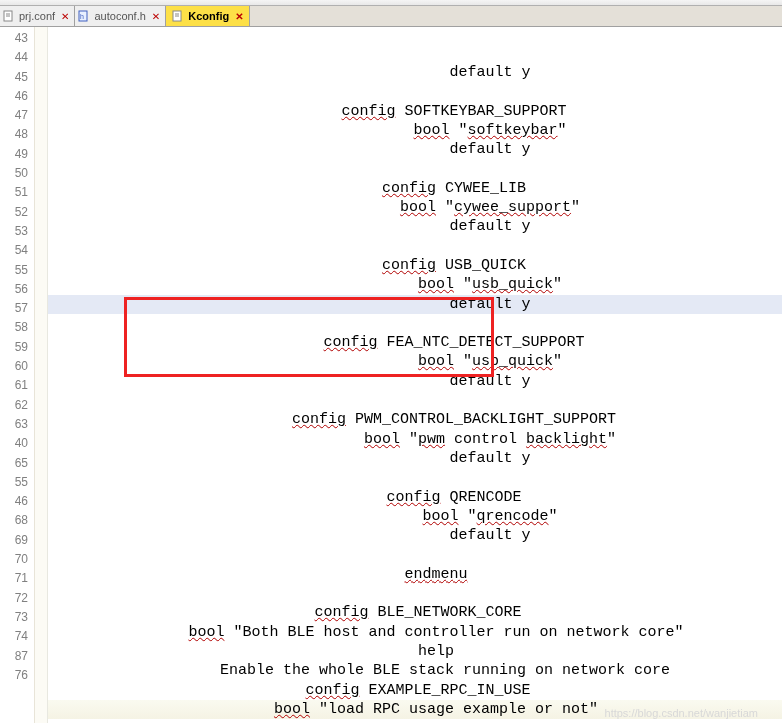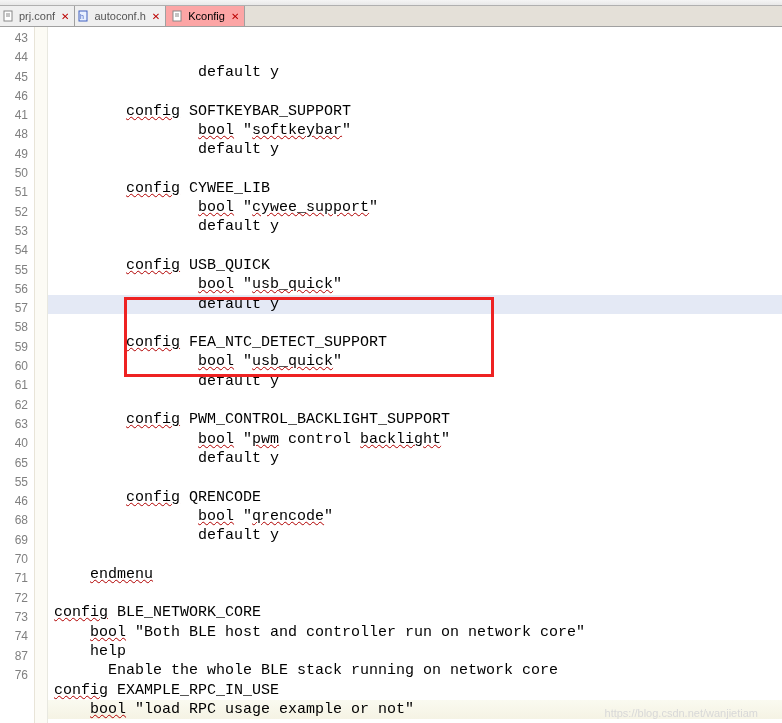--- a/index.html
+++ b/index.html
@@ -27,23 +27,23 @@
     display: flex;
     align-items: center;
     gap: 4px;
     padding: 1px 5px 1px 3px;
     border-right: 1px solid #a0a0a0;
     background: #efefef;
     color: #555;
     cursor: pointer;
   }
   .tab.active {
-    background: #fca5a5;
+    background: #fde047;
     color: #000;
-    font-weight: normal;
+    font-weight: bold;
     padding-left: 6px;
   }
   .tab .close {
     font-size: 10px;
     color: #b00;
     cursor: pointer;
     margin-left: 2px;
   }
   .file-icon {
     width: 12px;
@@ -76,20 +76,21 @@
     flex: 1;
     position: relative;
     padding-top: 2px;
     white-space: pre;
   }
   .line {
     height: 19.3px;
     line-height: 19.3px;
     padding-left: 6px;
     color: #000;
+    text-align: center;
   }
   .line.highlight {
     background: #e4e9f5;
   }
   .line.current {
     background: linear-gradient(#fafaf0, #f5f3e4);
   }
   .wavy {
     text-decoration: underline wavy #b00000;
     text-decoration-thickness: 1px;
@@ -157,21 +158,21 @@
     <span class="close">✕</span>
   </div>
 </div>
 
 <div class="editor">
   <div class="gutter" id="gutter">
       <div>43</div>
       <div>44</div>
       <div>45</div>
       <div>46</div>
-      <div>41</div>
+      <div>47</div>
       <div>48</div>
       <div>49</div>
       <div>50</div>
       <div>51</div>
       <div>52</div>
       <div>53</div>
       <div>54</div>
       <div>55</div>
       <div>56</div>
       <div>57</div>

